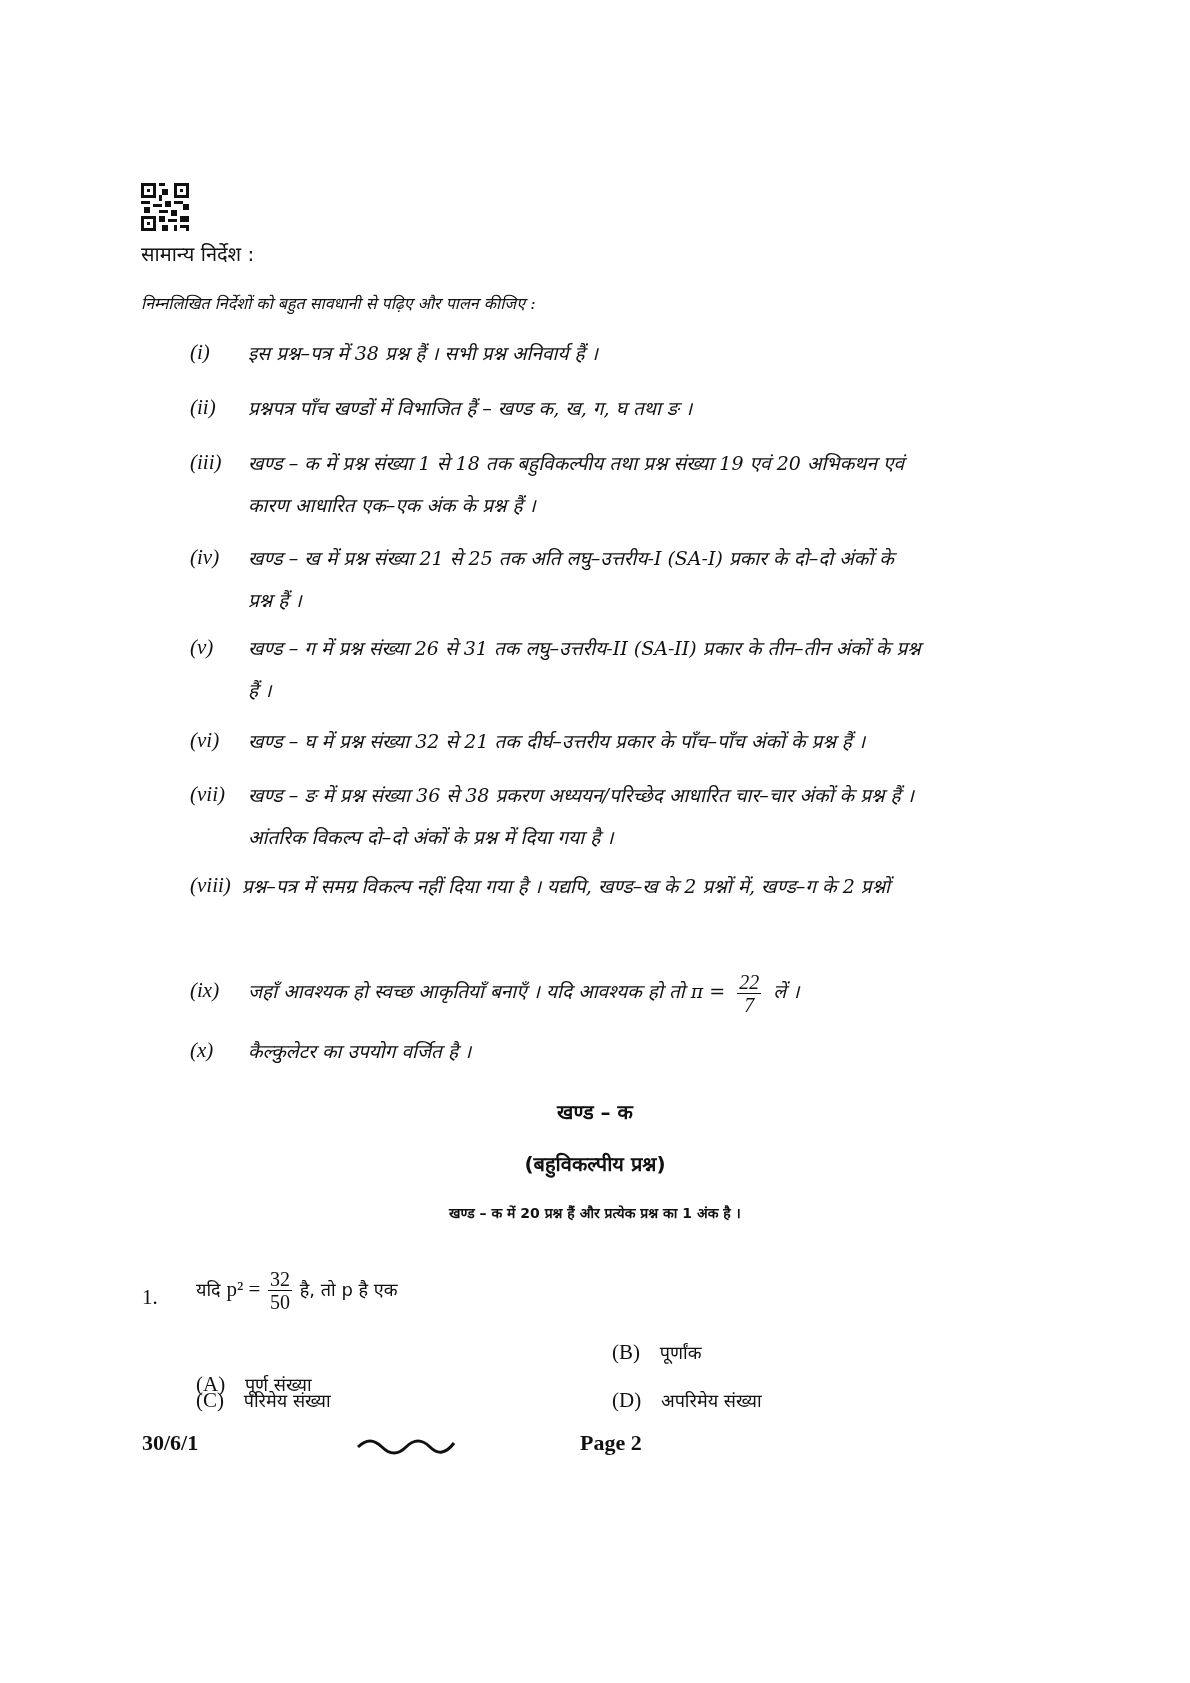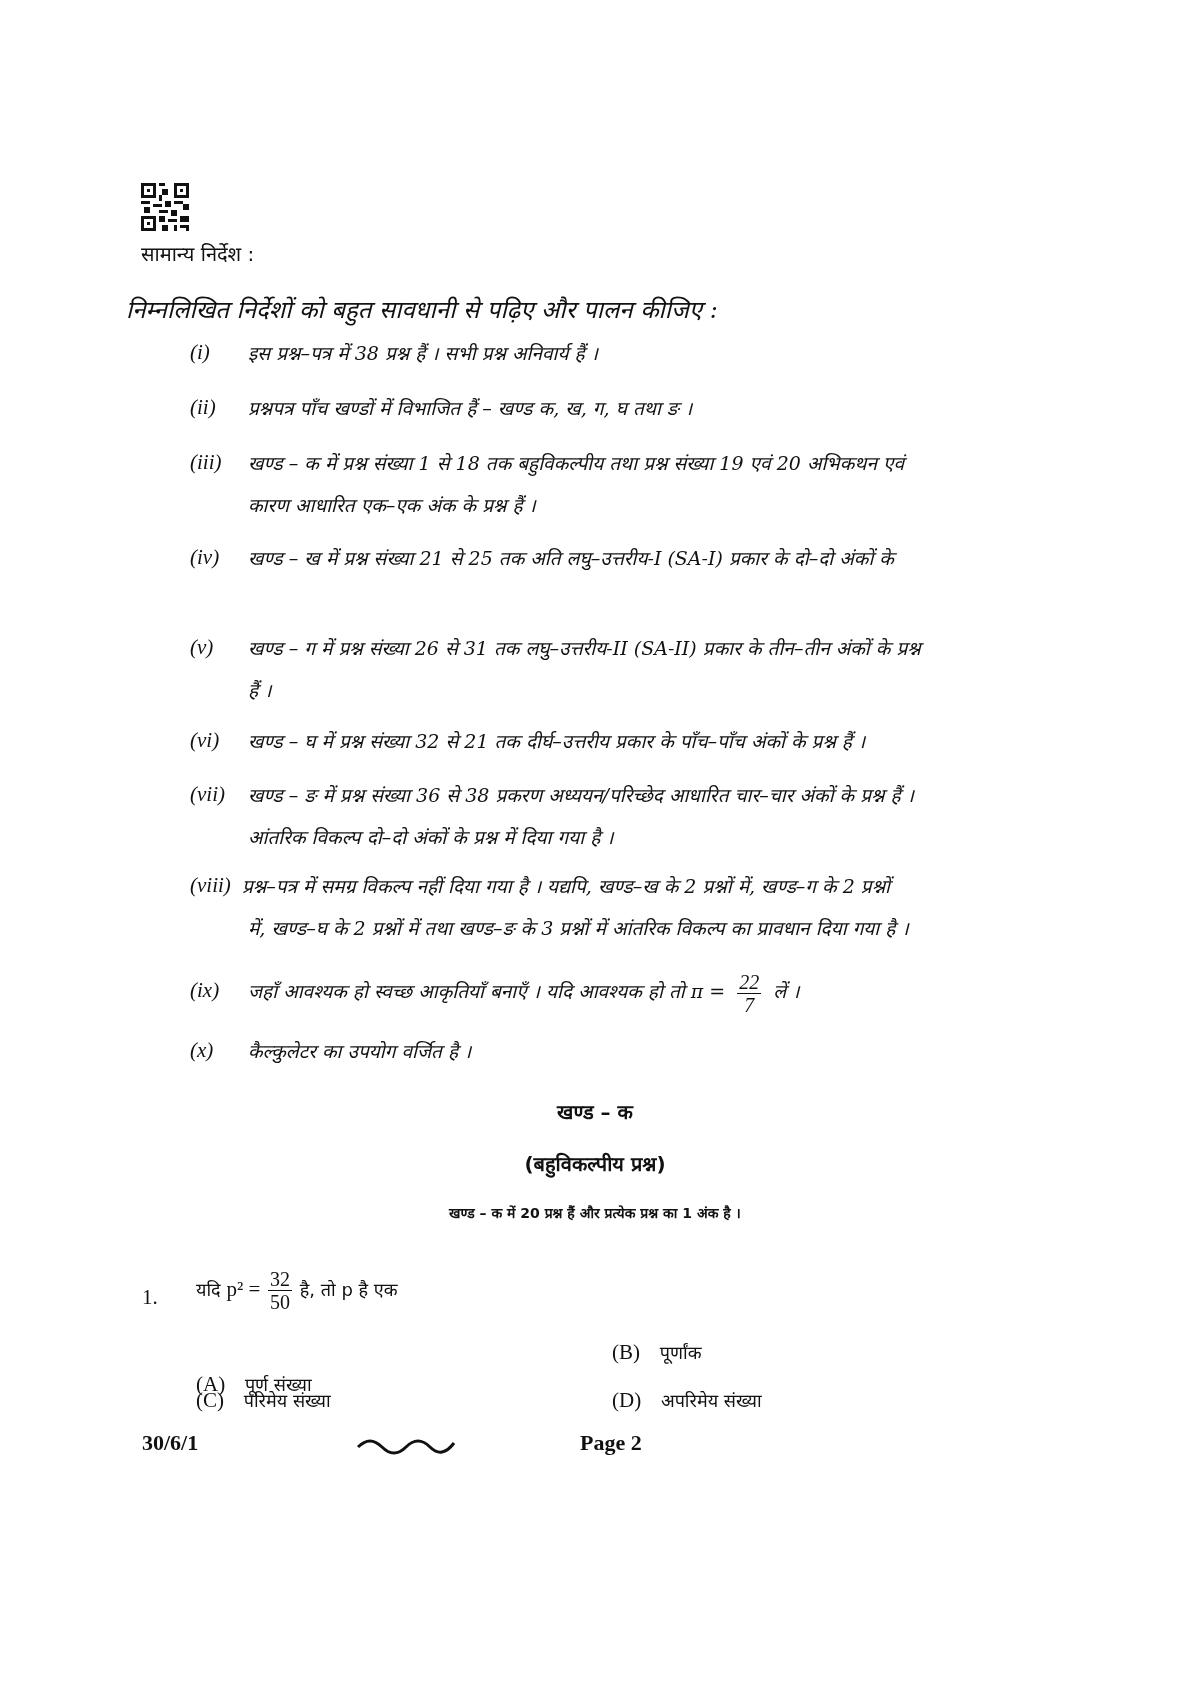--- a/index.html
+++ b/index.html
@@ -3,21 +3,21 @@
   <meta charset="utf-8">
   <style>
     html, body { margin: 0; padding: 0; background: #ffffff; }
     body {
       width: 1190px; height: 1683px; position: relative; overflow: hidden;
       font-family: "DejaVu Serif", "Liberation Serif", serif; color: #111;
     }
     .page { position: absolute; left: 0; top: 0; width: 1190px; height: 1683px; }
     .qr { position: absolute; left: 141px; top: 182px; width: 48px; height: 50px; }
     .gi-title { position: absolute; left: 141px; top: 240px; font-family: "DejaVu Sans", sans-serif; font-size: 20px; font-weight: normal; }
-    .intro { position: absolute; left: 126px; top: 292px; font-size: 24px; font-style: italic; }
+    .intro { position: absolute; left: 141px; top: 292px; font-size: 16px; font-style: italic; }
     .inst { position: absolute; left: 190px; font-size: 19px; font-style: italic; width: 860px; }
     .inst .num { position: absolute; left: 0; top: 0; font-family: "Liberation Serif", serif; font-size: 21px; }
     .inst .txt { position: absolute; left: 58px; top: 0; width: 800px; line-height: 42px; }
     .frac { display: inline-block; vertical-align: middle; text-align: center; font-family: "Liberation Serif", serif; font-size: 20px; line-height: 22px; margin: 0 6px; }
     .frac .n { display: block; border-bottom: 1.5px solid #111; padding: 0 2px; }
     .frac .d { display: block; }
     .center { position: absolute; left: 0; width: 1190px; text-align: center; font-family: "DejaVu Sans", sans-serif; font-weight: bold; }
     .q-num { position: absolute; left: 142px; top: 1285px; font-family: "Liberation Serif", serif; font-size: 21px; }
     .q-text { position: absolute; left: 196px; top: 1268px; font-family: "DejaVu Sans", sans-serif; font-size: 18px; }
     .q-text .m { font-family: "Liberation Serif", serif; font-size: 21px; }
@@ -78,20 +78,21 @@
     <div class="txt" style="top:-8px;">
       <div>खण्ड – क में प्रश्न संख्या 1 से 18 तक बहुविकल्पीय तथा प्रश्न संख्या 19 एवं 20 अभिकथन एवं</div>
       <div>कारण आधारित एक–एक अंक के प्रश्न हैं ।</div>
     </div>
   </div>
 
   <div class="inst" style="top:545px;">
     <span class="num">(iv)</span>
     <div class="txt" style="top:-8px;">
       <div>खण्ड – ख में प्रश्न संख्या 21 से 25 तक अति लघु–उत्तरीय-I (SA-I) प्रकार के दो–दो अंकों के</div>
+      <div>प्रश्न हैं ।</div>
     </div>
   </div>
 
   <div class="inst" style="top:635px;">
     <span class="num">(v)</span>
     <div class="txt" style="top:-8px;">
       <div>खण्ड – ग में प्रश्न संख्या 26 से 31 तक लघु–उत्तरीय-II (SA-II) प्रकार के तीन–तीन अंकों के प्रश्न</div>
       <div>हैं ।</div>
     </div>
   </div>
@@ -106,21 +107,20 @@
     <div class="txt" style="top:-8px;">
       <div>खण्ड – ङ में प्रश्न संख्या 36 से 38 प्रकरण अध्ययन/परिच्छेद आधारित चार–चार अंकों के प्रश्न हैं ।</div>
       <div>आंतरिक विकल्प दो–दो अंकों के प्रश्न में दिया गया है ।</div>
     </div>
   </div>
 
   <div class="inst" style="top:873px;">
     <span class="num">(viii)</span>
     <div class="txt" style="top:-8px; left:52px; width:820px;">
       <div>प्रश्न–पत्र में समग्र विकल्प नहीं दिया गया है । यद्यपि, खण्ड–ख के 2 प्रश्नों में, खण्ड–ग  के 2 प्रश्नों</div>
-      <div style="padding-left:6px;">में, खण्ड–घ  के 2 प्रश्नों में तथा खण्ड–ङ के 3 प्रश्नों में आंतरिक विकल्प का प्रावधान दिया गया है ।</div>
     </div>
   </div>
 
   <div class="inst" style="top:978px;">
     <span class="num">(ix)</span>
     <div class="txt" style="top:-8px;">
       <span>जहाँ आवश्यक हो स्वच्छ आकृतियाँ बनाएँ । यदि आवश्यक हो तो π =</span>
       <span class="frac">
         <span class="n">22</span>
         <span class="d">7</span>

